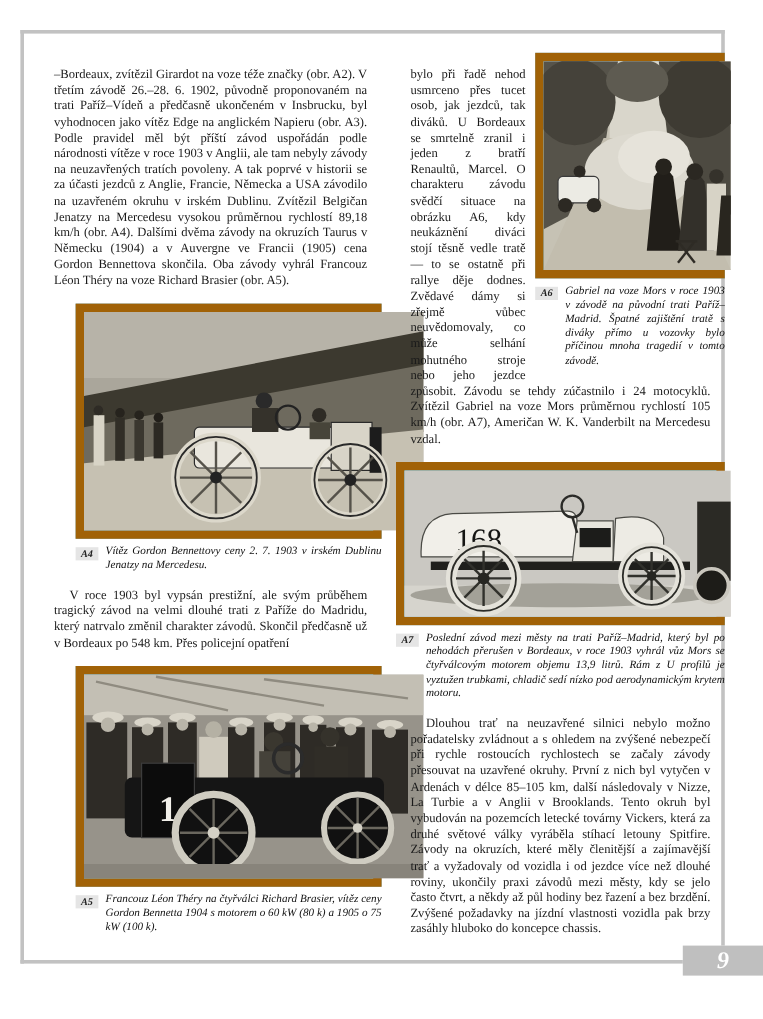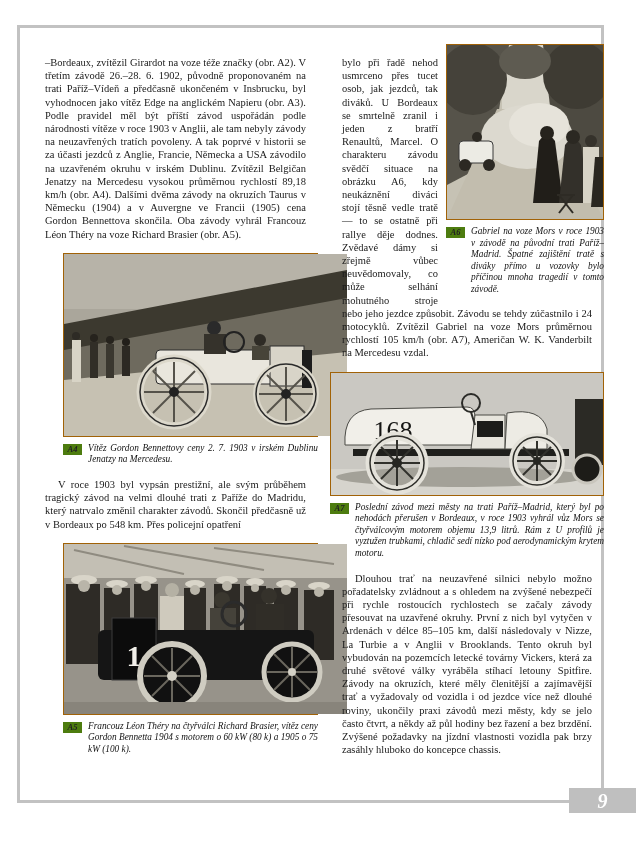--- a/index.html
+++ b/index.html
@@ -14,30 +14,30 @@
   .pagenum-box{position:absolute;left:569px;top:788px;width:67px;height:25px;background:#bfbfbf;
                display:flex;align-items:center;justify-content:center;}
   .pagenum-box span{color:#ffffff;font-style:italic;font-weight:bold;font-size:20px;line-height:1;}
   
   .col{position:absolute;top:44px;font-size:10.5px;line-height:13.2px;text-align:justify;}
   .col-left{left:33px;width:285px;}
   .col-right{left:330px;width:274px;}
   p{margin:12px;}
   p.indent{text-indent:13px;}
   
-  .photo{border:1px solid #a16207;background:#7dd3fc;line-height:0;}
+  .photo{border:7px solid #a16207;background:#7dd3fc;line-height:0;}
   .photo svg{display:block;}
   figure{margin:0;}
   .fig-left{margin-top:9px;margin-bottom:8px;margin-left:30px;}
   .fig-a5{margin-top:12px;}
   .fig-a6{float:right;width:158px;margin-left:8px;margin-bottom:4px;}
   .fig-a7{clear:both;margin-top:8px;margin-bottom:8px;}
   .caption{display:flex;margin-top:6px;font-size:9.3px;line-height:11.6px;font-style:italic;
            color:#111;text-align:justify;}
-  .cap-label{flex:0 0 auto;background:#4d7c0f;color:#222;font-weight:bold;font-style:italic;
+  .cap-label{flex:0 0 auto;background:#e5e5e5;color:#222;font-weight:bold;font-style:italic;
              font-size:8.5px;line-height:11px;height:11px;min-width:19px;text-align:center;
              margin-right:6px;margin-top:1px;}
   .cap-text{flex:1 1 auto;}
 </style>
 </head>
 <body>
 
 <div class="page">
 
   <div class="frame-line frame-top"></div>

